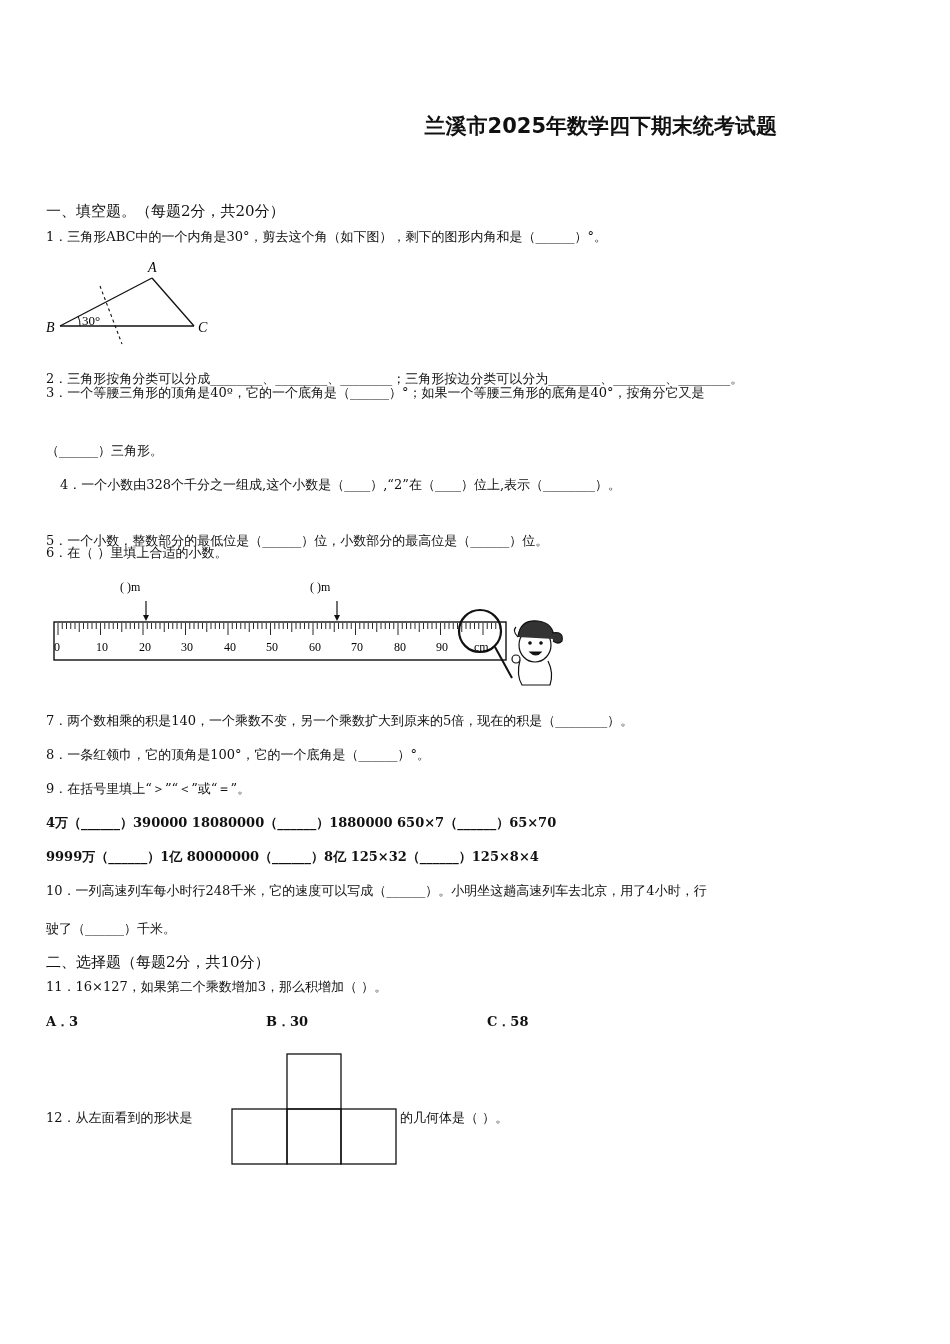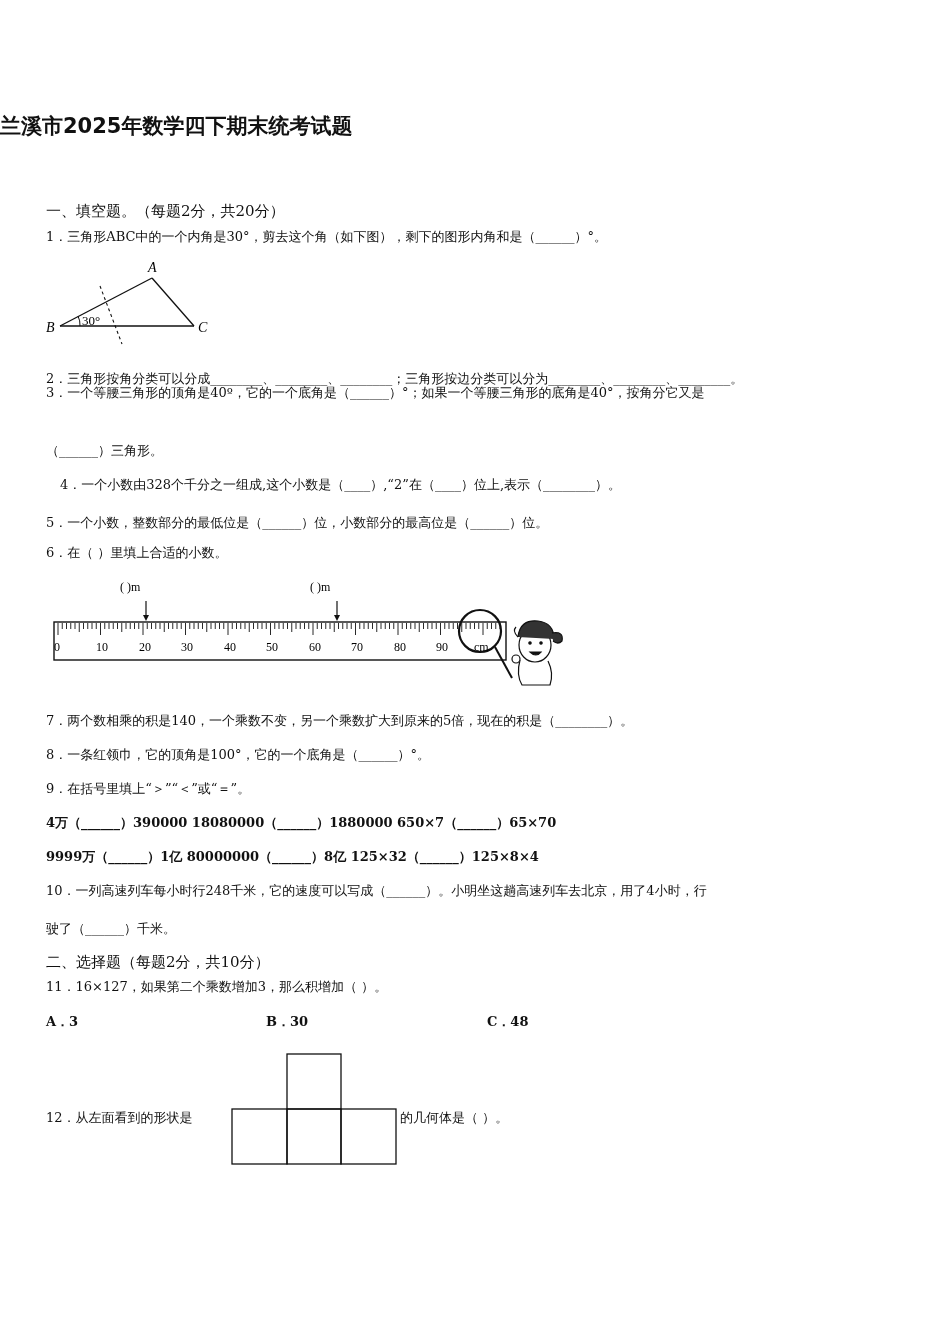--- a/index.html
+++ b/index.html
@@ -1,19 +1,19 @@
 <!DOCTYPE html>
 <html><head>
 <meta charset="utf-8">
 <style>
   html, body { margin: 0; padding: 0; background: #ffffff; }
   body { width: 950px; height: 1344px; position: relative; overflow: hidden;
          font-family: "DejaVu Serif", "Liberation Serif", serif; color: #111; }
   .abs { position: absolute; white-space: nowrap; }
-  .title { left: 0; width: 777px; top: 112px; text-align: left;
+  .title { left: 0; width: 777px; top: 112px; text-align: right;
            font-family: "DejaVu Sans", "Liberation Sans", sans-serif;
            font-weight: bold; font-size: 21px; letter-spacing: 0px; }
   .line { font-size: 13px; line-height: 18px; }
   .section { font-size: 15px; }
   .b { font-weight: bold; }
   svg text { font-family: "Liberation Serif", "DejaVu Serif", serif; }
 </style>
 </head>
 <body>
 
@@ -35,21 +35,21 @@
   <text x="38" y="67" font-size="13">30°</text>
 </svg>
 
 <div class="abs line" style="left:46px; top:370px;">2．三角形按角分类可以分成________、________、________；三角形按边分类可以分为________、________、________。</div>
 
 <div class="abs line" style="left:46px; top:384px;">3．一个等腰三角形的顶角是40º，它的一个底角是（______）°；如果一个等腰三角形的底角是40°，按角分它又是</div>
 <div class="abs line" style="left:46px; top:442px;">（______）三角形。</div>
 
 <div class="abs line" style="left:60px; top:476px;">4．一个小数由328个千分之一组成,这个小数是（____）,“2”在（____）位上,表示（________）。</div>
 
-<div class="abs line" style="left:46px; top:514px;text-align:center;">5．一个小数，整数部分的最低位是（______）位，小数部分的最高位是（______）位。</div>
+<div class="abs line" style="left:46px; top:532px;text-align:center;">5．一个小数，整数部分的最低位是（______）位，小数部分的最高位是（______）位。</div>
 
 <div class="abs line" style="left:46px; top:544px;">6．在（    ）里填上合适的小数。</div>
 
 <svg class="abs" style="left:50px; top:575px;" width="520" height="115">
   <text x="70" y="16" font-size="12">(        )m</text>
   <text x="260" y="16" font-size="12">(        )m</text>
 
   <line x1="96" y1="26" x2="96" y2="42" stroke="#111" stroke-width="1.2"></line>
   <polygon points="93,40 99,40 96,46" fill="#111"></polygon>
   <line x1="287" y1="26" x2="287" y2="42" stroke="#111" stroke-width="1.2"></line>
@@ -99,21 +99,21 @@
 
 <div class="abs line" style="left:46px; top:882px;">10．一列高速列车每小时行248千米，它的速度可以写成（______）。小明坐这趟高速列车去北京，用了4小时，行</div>
 <div class="abs line" style="left:46px; top:920px;">驶了（______）千米。</div>
 
 <div class="abs section" style="left:46px; top:953px;">二、选择题（每题2分，共10分）</div>
 
 <div class="abs line" style="left:46px; top:978px;">11．16×127，如果第二个乘数增加3，那么积增加（    ）。</div>
 
 <div class="abs line b" style="left:46px; top:1013px;">A．3</div>
 <div class="abs line b" style="left:266px; top:1013px;">B．30</div>
-<div class="abs line b" style="left:487px; top:1013px;">C．48</div>
+<div class="abs line b" style="left:487px; top:1013px;">C．58</div>
 
 <div class="abs line" style="left:46px; top:1109px;">12．从左面看到的形状是</div>
 
 <svg class="abs" style="left:230px; top:1052px;" width="170" height="114">
   <rect x="57" y="2" width="54" height="55" fill="none" stroke="#111" stroke-width="1.3"></rect>
   <rect x="2" y="57" width="55" height="55" fill="none" stroke="#111" stroke-width="1.3"></rect>
   <rect x="57" y="57" width="54" height="55" fill="none" stroke="#111" stroke-width="1.3"></rect>
   <rect x="111" y="57" width="55" height="55" fill="none" stroke="#111" stroke-width="1.3"></rect>
 </svg>
 

